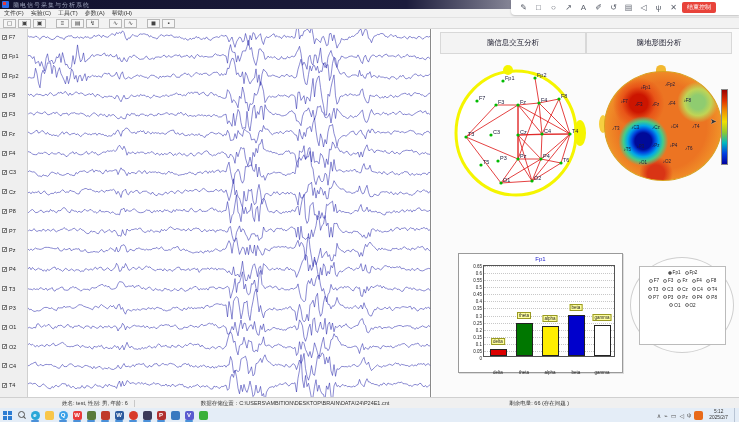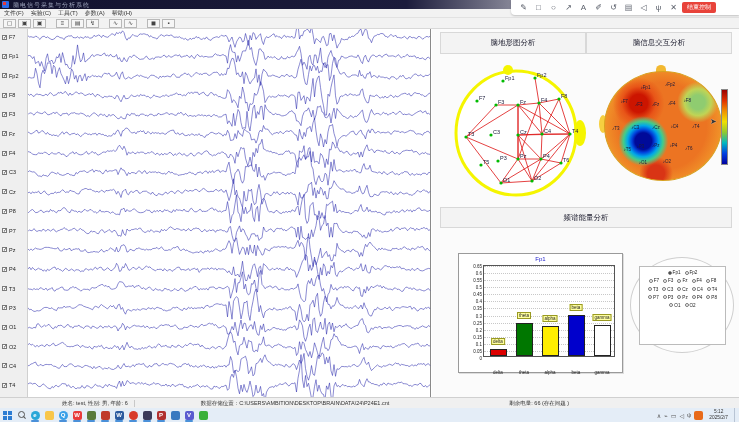--- a/index.html
+++ b/index.html
@@ -250,22 +250,22 @@
         <polyline points="0.0,278.7 1.5,280.8 3.0,280.2 4.5,281.5 6.0,282.4 7.5,282.3 9.0,281.6 10.5,281.9 12.0,281.7 13.5,280.6 15.0,279.3 16.5,278.5 18.0,278.4 19.5,278.5 21.0,279.4 22.5,279.5 24.0,278.7 25.5,280.4 27.0,280.9 28.5,281.6 30.0,278.6 31.5,279.0 33.0,278.8 34.5,279.0 36.0,277.1 37.5,278.4 39.0,277.9 40.5,277.8 42.0,277.5 43.5,278.9 45.0,279.4 46.5,278.9 48.0,278.1 49.5,276.9 51.0,275.7 52.5,275.8 54.0,276.0 55.5,277.2 57.0,277.7 58.5,278.3 60.0,278.6 61.5,279.3 63.0,279.9 64.5,280.8 66.0,278.2 67.5,277.3 69.0,277.8 70.5,278.9 72.0,276.7 73.5,275.5 75.0,276.9 76.5,277.7 78.0,278.9 79.5,279.9 81.0,278.1 82.5,276.5 84.0,278.0 85.5,276.5 87.0,279.2 88.5,279.7 90.0,275.9 91.5,275.3 93.0,280.4 94.5,278.5 96.0,282.6 97.5,285.2 99.0,281.2 100.5,280.6 102.0,281.5 103.5,282.0 105.0,280.6 106.5,280.7 108.0,281.3 109.5,280.0 111.0,280.9 112.5,281.1 114.0,279.9 115.5,279.7 117.0,280.1 118.5,280.6 120.0,278.7 121.5,279.2 123.0,280.0 124.5,278.7 126.0,280.3 127.5,279.4 129.0,278.2 130.5,278.7 132.0,279.4 133.5,279.5 135.0,281.3 136.5,281.1 138.0,282.0 139.5,281.7 141.0,281.0 142.5,281.1 144.0,279.2 145.5,278.4 147.0,279.0 148.5,278.2 150.0,278.6 151.5,280.2 153.0,280.9 154.5,281.5 156.0,279.0 157.5,280.2 159.0,280.3 160.5,278.2 162.0,279.6 163.5,278.3 165.0,280.0 166.5,278.9 168.0,279.5 169.5,278.9 171.0,278.9 172.5,279.0 174.0,278.0 175.5,279.8 177.0,277.5 178.5,276.6 180.0,276.4 181.5,278.3 183.0,277.5 184.5,277.2 186.0,275.8 187.5,275.1 189.0,274.7 190.5,275.0 192.0,275.5 193.5,275.1 195.0,276.2 196.5,276.3 198.0,275.9 199.5,287.9 201.0,272.5 202.5,279.3 204.0,290.2 205.5,272.3 207.0,269.3 208.5,267.6 210.0,269.2 211.5,278.9 213.0,289.9 214.5,283.7 216.0,273.5 217.5,273.6 219.0,271.9 220.5,285.5 222.0,291.4 223.5,279.5 225.0,272.2 226.5,263.7 228.0,260.0 229.5,270.0 231.0,282.9 232.5,276.5 234.0,283.8 235.5,288.8 237.0,283.0 238.5,281.5 240.0,280.7 241.5,279.6 243.0,280.3 244.5,281.0 246.0,278.7 247.5,280.2 249.0,281.2 250.5,280.8 252.0,280.3 253.5,280.9 255.0,279.8 256.5,279.8 258.0,278.5 259.5,279.8 261.0,278.0 262.5,277.7 264.0,280.5 265.5,281.2 267.0,282.2 268.5,291.5 270.0,282.0 271.5,275.4 273.0,280.9 274.5,290.5 276.0,292.8 277.5,291.5 279.0,285.3 280.5,291.9 282.0,275.9 283.5,274.1 285.0,271.2 286.5,278.1 288.0,267.8 289.5,264.3 291.0,280.9 292.5,287.3 294.0,284.5 295.5,273.8 297.0,267.2 298.5,269.1 300.0,275.3 301.5,275.6 303.0,279.9 304.5,276.8 306.0,277.2 307.5,274.2 309.0,268.4 310.5,273.0 312.0,275.6 313.5,276.2 315.0,276.4 316.5,278.5 318.0,279.1 319.5,278.3 321.0,279.5 322.5,278.5 324.0,279.5 325.5,278.2 327.0,276.5 328.5,277.7 330.0,279.6 331.5,278.7 333.0,276.0 334.5,280.0 336.0,273.7 337.5,278.2 339.0,280.1 340.5,284.9 342.0,286.9 343.5,287.0 345.0,283.4 346.5,280.4 348.0,280.8 349.5,278.3 351.0,279.6 352.5,280.4 354.0,280.4 355.5,279.6 357.0,278.2 358.5,279.5 360.0,279.5 361.5,277.7 363.0,280.1 364.5,281.8 366.0,280.3 367.5,278.6 369.0,278.6 370.5,278.7 372.0,279.3 373.5,278.1 375.0,277.6 376.5,277.9 378.0,278.2 379.5,278.5 381.0,277.7 382.5,277.3 384.0,280.3 385.5,278.5 387.0,279.0 388.5,281.3 390.0,282.1 391.5,280.2 393.0,279.4 394.5,280.0 396.0,280.4 397.5,278.5 399.0,279.4 400.5,277.9 402.0,280.0" fill="none" stroke="#2a2aad" stroke-width="0.55"></polyline>
         <polyline points="0.0,299.0 1.5,298.3 3.0,299.1 4.5,299.3 6.0,298.3 7.5,299.0 9.0,295.1 10.5,294.7 12.0,296.9 13.5,298.2 15.0,297.3 16.5,296.1 18.0,297.5 19.5,296.0 21.0,295.3 22.5,297.3 24.0,299.1 25.5,299.9 27.0,297.6 28.5,298.7 30.0,296.5 31.5,296.6 33.0,296.1 34.5,297.3 36.0,298.6 37.5,297.7 39.0,295.7 40.5,295.7 42.0,297.9 43.5,297.8 45.0,299.2 46.5,297.1 48.0,297.3 49.5,297.1 51.0,296.1 52.5,298.0 54.0,298.1 55.5,299.6 57.0,297.6 58.5,297.0 60.0,297.0 61.5,297.8 63.0,299.6 64.5,297.1 66.0,297.6 67.5,298.5 69.0,299.4 70.5,298.7 72.0,296.8 73.5,297.4 75.0,299.2 76.5,297.5 78.0,297.8 79.5,297.9 81.0,296.7 82.5,298.6 84.0,298.8 85.5,297.4 87.0,296.9 88.5,298.0 90.0,302.0 91.5,299.1 93.0,298.5 94.5,294.3 96.0,296.1 97.5,300.9 99.0,297.4 100.5,298.4 102.0,299.3 103.5,297.7 105.0,296.8 106.5,296.2 108.0,297.1 109.5,297.1 111.0,296.9 112.5,297.7 114.0,297.7 115.5,296.6 117.0,298.8 118.5,297.3 120.0,297.6 121.5,299.4 123.0,298.4 124.5,298.7 126.0,297.8 127.5,299.1 129.0,299.6 130.5,297.8 132.0,296.6 133.5,295.9 135.0,296.7 136.5,296.0 138.0,295.6 139.5,296.0 141.0,295.9 142.5,297.7 144.0,297.3 145.5,297.2 147.0,295.7 148.5,297.3 150.0,299.3 151.5,300.1 153.0,300.0 154.5,300.0 156.0,298.0 157.5,298.4 159.0,298.6 160.5,297.9 162.0,296.3 163.5,296.5 165.0,297.4 166.5,298.1 168.0,297.2 169.5,298.3 171.0,298.0 172.5,296.1 174.0,295.2 175.5,296.6 177.0,296.4 178.5,296.0 180.0,294.8 181.5,294.2 183.0,295.2 184.5,294.4 186.0,296.5 187.5,295.5 189.0,297.1 190.5,299.0 192.0,298.7 193.5,298.1 195.0,296.5 196.5,297.6 198.0,298.6 199.5,305.0 201.0,305.2 202.5,301.9 204.0,297.5 205.5,300.9 207.0,293.2 208.5,301.4 210.0,306.8 211.5,297.1 213.0,291.0 214.5,299.7 216.0,294.1 217.5,294.5 219.0,301.9 220.5,298.9 222.0,296.4 223.5,295.8 225.0,300.3 226.5,292.5 228.0,300.9 229.5,305.5 231.0,306.3 232.5,296.6 234.0,300.6 235.5,294.9 237.0,302.9 238.5,302.0 240.0,300.2 241.5,301.2 243.0,300.5 244.5,299.1 246.0,298.3 247.5,299.2 249.0,299.9 250.5,299.6 252.0,300.6 253.5,300.2 255.0,301.3 256.5,300.7 258.0,301.2 259.5,299.2 261.0,298.9 262.5,298.1 264.0,298.8 265.5,297.4 267.0,296.8 268.5,300.8 270.0,299.9 271.5,290.9 273.0,293.2 274.5,296.9 276.0,308.2 277.5,312.3 279.0,307.7 280.5,299.1 282.0,295.2 283.5,306.3 285.0,290.7 286.5,288.8 288.0,301.6 289.5,303.5 291.0,298.4 292.5,293.0 294.0,299.9 295.5,300.1 297.0,289.3 298.5,305.2 300.0,295.6 301.5,293.1 303.0,300.6 304.5,294.0 306.0,302.8 307.5,297.2 309.0,298.7 310.5,297.1 312.0,296.2 313.5,298.6 315.0,296.7 316.5,296.6 318.0,294.7 319.5,297.2 321.0,298.2 322.5,299.3 324.0,299.3 325.5,297.8 327.0,297.3 328.5,296.5 330.0,296.3 331.5,292.6 333.0,290.3 334.5,289.7 336.0,295.1 337.5,296.6 339.0,303.0 340.5,303.8 342.0,301.6 343.5,298.8 345.0,300.5 346.5,298.4 348.0,298.2 349.5,298.9 351.0,297.6 352.5,297.7 354.0,299.9 355.5,298.7 357.0,298.5 358.5,298.7 360.0,298.0 361.5,298.0 363.0,299.1 364.5,299.4 366.0,297.9 367.5,297.6 369.0,297.1 370.5,296.6 372.0,296.5 373.5,296.8 375.0,297.8 376.5,297.1 378.0,296.9 379.5,296.6 381.0,297.1 382.5,296.9 384.0,299.0 385.5,298.8 387.0,300.4 388.5,298.6 390.0,299.7 391.5,298.4 393.0,297.8 394.5,296.8 396.0,297.7 397.5,298.3 399.0,298.4 400.5,296.5 402.0,297.7" fill="none" stroke="#2a2aad" stroke-width="0.55"></polyline>
         <polyline points="0.0,315.7 1.5,314.5 3.0,316.2 4.5,315.2 6.0,316.7 7.5,317.9 9.0,316.2 10.5,317.8 12.0,316.7 13.5,316.1 15.0,316.3 16.5,317.9 18.0,315.8 19.5,315.6 21.0,317.0 22.5,316.5 24.0,315.1 25.5,314.2 27.0,316.7 28.5,316.5 30.0,315.7 31.5,314.9 33.0,314.0 34.5,313.4 36.0,314.4 37.5,316.0 39.0,317.4 40.5,317.5 42.0,317.8 43.5,317.4 45.0,317.7 46.5,316.8 48.0,316.3 49.5,315.9 51.0,316.8 52.5,318.5 54.0,316.5 55.5,317.0 57.0,318.1 58.5,318.2 60.0,318.6 61.5,317.4 63.0,319.1 64.5,320.1 66.0,317.4 67.5,317.8 69.0,318.1 70.5,316.9 72.0,317.6 73.5,316.2 75.0,318.9 76.5,319.7 78.0,318.1 79.5,318.9 81.0,319.7 82.5,318.9 84.0,319.7 85.5,317.6 87.0,316.5 88.5,318.5 90.0,317.4 91.5,320.8 93.0,318.8 94.5,316.3 96.0,320.9 97.5,317.1 99.0,313.3 100.5,317.0 102.0,319.0 103.5,317.0 105.0,318.8 106.5,319.9 108.0,319.9 109.5,320.4 111.0,319.5 112.5,320.4 114.0,318.4 115.5,319.7 117.0,318.7 118.5,319.0 120.0,317.8 121.5,316.8 123.0,318.5 124.5,319.1 126.0,317.5 127.5,318.8 129.0,316.4 130.5,315.0 132.0,315.7 133.5,317.9 135.0,317.0 136.5,317.1 138.0,316.1 139.5,318.1 141.0,317.9 142.5,318.8 144.0,316.1 145.5,317.2 147.0,318.1 148.5,318.2 150.0,316.0 151.5,316.5 153.0,317.9 154.5,318.4 156.0,317.3 157.5,315.6 159.0,316.9 160.5,315.4 162.0,314.2 163.5,314.7 165.0,316.3 166.5,315.4 168.0,315.7 169.5,315.1 171.0,315.4 172.5,318.0 174.0,316.0 175.5,317.9 177.0,319.1 178.5,319.6 180.0,319.2 181.5,320.0 183.0,318.8 184.5,317.7 186.0,318.4 187.5,319.7 189.0,318.7 190.5,317.5 192.0,317.5 193.5,318.9 195.0,320.3 196.5,318.3 198.0,317.2 199.5,311.0 201.0,305.5 202.5,302.8 204.0,305.6 205.5,313.3 207.0,312.1 208.5,321.3 210.0,325.9 211.5,316.8 213.0,315.5 214.5,315.1 216.0,308.2 217.5,314.1 219.0,319.1 220.5,311.3 222.0,312.4 223.5,312.7 225.0,322.0 226.5,322.8 228.0,320.9 229.5,322.6 231.0,314.7 232.5,316.0 234.0,313.8 235.5,307.8 237.0,316.1 238.5,316.9 240.0,316.1 241.5,316.0 243.0,317.8 244.5,318.7 246.0,316.9 247.5,316.4 249.0,316.1 250.5,315.0 252.0,316.0 253.5,316.4 255.0,318.1 256.5,318.0 258.0,319.1 259.5,318.0 261.0,317.8 262.5,317.7 264.0,318.8 265.5,319.5 267.0,318.3 268.5,326.5 270.0,324.0 271.5,312.7 273.0,320.3 274.5,312.8 276.0,314.4 277.5,320.5 279.0,323.7 280.5,327.4 282.0,322.5 283.5,328.8 285.0,323.0 286.5,313.8 288.0,318.4 289.5,323.7 291.0,329.7 292.5,320.9 294.0,313.8 295.5,308.3 297.0,319.3 298.5,319.0 300.0,321.7 301.5,319.3 303.0,310.8 304.5,310.0 306.0,304.7 307.5,307.7 309.0,307.5 310.5,311.6 312.0,313.0 313.5,316.2 315.0,315.7 316.5,316.5 318.0,316.6 319.5,318.4 321.0,318.3 322.5,318.5 324.0,318.1 325.5,317.5 327.0,317.0 328.5,317.4 330.0,319.8 331.5,324.5 333.0,318.7 334.5,314.6 336.0,320.8 337.5,318.3 339.0,319.8 340.5,320.2 342.0,317.4 343.5,318.6 345.0,316.9 346.5,317.5 348.0,317.6 349.5,317.7 351.0,318.3 352.5,320.1 354.0,317.5 355.5,316.6 357.0,317.4 358.5,317.7 360.0,317.3 361.5,317.7 363.0,316.8 364.5,318.8 366.0,318.5 367.5,317.2 369.0,317.1 370.5,315.8 372.0,316.2 373.5,315.2 375.0,314.7 376.5,314.6 378.0,316.0 379.5,317.2 381.0,318.6 382.5,316.5 384.0,315.5 385.5,315.8 387.0,314.9 388.5,314.8 390.0,314.0 391.5,316.0 393.0,317.6 394.5,316.4 396.0,317.1 397.5,316.9 399.0,315.0 400.5,316.8 402.0,316.9" fill="none" stroke="#2a2aad" stroke-width="0.55"></polyline>
         <polyline points="0.0,336.8 1.5,336.3 3.0,335.0 4.5,334.6 6.0,333.7 7.5,333.0 9.0,336.0 10.5,337.0 12.0,335.5 13.5,336.0 15.0,336.9 16.5,335.9 18.0,335.4 19.5,335.5 21.0,335.7 22.5,335.5 24.0,335.8 25.5,337.3 27.0,337.2 28.5,338.1 30.0,339.1 31.5,339.3 33.0,337.2 34.5,335.4 36.0,337.5 37.5,337.6 39.0,337.5 40.5,335.7 42.0,334.8 43.5,335.0 45.0,336.1 46.5,337.6 48.0,337.6 49.5,336.8 51.0,337.0 52.5,337.6 54.0,338.7 55.5,337.7 57.0,336.4 58.5,336.5 60.0,337.0 61.5,337.8 63.0,337.9 64.5,339.8 66.0,337.4 67.5,339.4 69.0,338.5 70.5,337.7 72.0,337.4 73.5,339.2 75.0,340.4 76.5,339.1 78.0,339.4 79.5,339.7 81.0,338.3 82.5,339.9 84.0,340.3 85.5,340.5 87.0,339.5 88.5,338.9 90.0,336.2 91.5,338.9 93.0,339.6 94.5,336.8 96.0,334.5 97.5,337.5 99.0,337.6 100.5,337.2 102.0,338.2 103.5,337.4 105.0,335.7 106.5,337.6 108.0,335.4 109.5,335.3 111.0,334.7 112.5,335.4 114.0,335.3 115.5,334.4 117.0,336.9 118.5,337.8 120.0,338.3 121.5,336.2 123.0,337.9 124.5,337.1 126.0,335.0 127.5,334.8 129.0,334.6 130.5,336.9 132.0,336.7 133.5,335.3 135.0,334.3 136.5,335.6 138.0,335.6 139.5,336.0 141.0,334.7 142.5,334.3 144.0,334.8 145.5,335.2 147.0,336.0 148.5,337.6 150.0,338.4 151.5,337.3 153.0,337.8 154.5,335.5 156.0,334.9 157.5,334.5 159.0,335.8 160.5,334.7 162.0,337.4 163.5,336.5 165.0,337.9 166.5,337.7 168.0,336.6 169.5,338.4 171.0,338.0 172.5,336.7 174.0,337.5 175.5,335.9 177.0,337.0 178.5,338.2 180.0,337.2 181.5,338.4 183.0,339.0 184.5,337.2 186.0,339.2 187.5,338.0 189.0,338.5 190.5,336.7 192.0,337.5 193.5,337.3 195.0,337.5 196.5,336.0 198.0,338.2 199.5,336.2 201.0,335.9 202.5,327.5 204.0,331.7 205.5,343.6 207.0,342.1 208.5,341.0 210.0,342.8 211.5,341.3 213.0,330.1 214.5,329.1 216.0,328.3 217.5,327.2 219.0,332.4 220.5,344.7 222.0,342.0 223.5,337.8 225.0,346.9 226.5,345.1 228.0,334.7 229.5,334.2 231.0,332.1 232.5,329.4 234.0,333.5 235.5,328.6 237.0,325.8 238.5,330.2 240.0,332.4 241.5,333.2 243.0,334.4 244.5,336.1 246.0,336.8 247.5,335.2 249.0,336.3 250.5,335.2 252.0,335.9 253.5,336.1 255.0,336.9 256.5,337.9 258.0,335.2 259.5,336.9 261.0,338.2 262.5,337.8 264.0,335.5 265.5,334.8 267.0,336.1 268.5,340.6 270.0,336.2 271.5,331.0 273.0,334.3 274.5,331.2 276.0,324.4 277.5,339.5 279.0,347.2 280.5,351.2 282.0,346.0 283.5,336.5 285.0,345.2 286.5,346.4 288.0,337.1 289.5,327.4 291.0,325.9 292.5,327.6 294.0,323.8 295.5,325.1 297.0,335.1 298.5,328.3 300.0,333.9 301.5,327.7 303.0,341.8 304.5,346.5 306.0,335.6 307.5,347.3 309.0,339.8 310.5,340.3 312.0,339.4 313.5,337.4 315.0,337.5 316.5,337.7 318.0,337.6 319.5,337.9 321.0,336.8 322.5,337.9 324.0,336.4 325.5,335.6 327.0,335.8 328.5,337.4 330.0,337.4 331.5,336.3 333.0,334.2 334.5,330.7 336.0,328.4 337.5,334.2 339.0,335.5 340.5,333.1 342.0,338.4 343.5,341.6 345.0,340.0 346.5,338.6 348.0,337.1 349.5,335.9 351.0,337.3 352.5,337.7 354.0,338.3 355.5,336.6 357.0,337.3 358.5,336.7 360.0,336.0 361.5,335.2 363.0,335.8 364.5,336.4 366.0,335.2 367.5,333.9 369.0,334.8 370.5,334.4 372.0,336.6 373.5,335.3 375.0,335.7 376.5,336.0 378.0,336.6 379.5,336.5 381.0,337.5 382.5,337.0 384.0,335.5 385.5,337.1 387.0,335.9 388.5,336.8 390.0,334.8 391.5,335.1 393.0,334.7 394.5,335.3 396.0,334.4 397.5,336.6 399.0,335.2 400.5,334.7 402.0,336.7" fill="none" stroke="#2a2aad" stroke-width="0.55"></polyline>
         <polyline points="0.0,354.9 1.5,354.1 3.0,354.0 4.5,355.1 6.0,354.4 7.5,354.5 9.0,356.1 10.5,357.4 12.0,357.7 13.5,356.6 15.0,354.8 16.5,355.9 18.0,357.3 19.5,358.7 21.0,359.5 22.5,359.8 24.0,357.5 25.5,358.7 27.0,356.8 28.5,356.4 30.0,357.9 31.5,357.2 33.0,355.4 34.5,354.5 36.0,354.8 37.5,354.8 39.0,357.4 40.5,355.7 42.0,357.9 43.5,358.6 45.0,357.1 46.5,358.7 48.0,359.9 49.5,358.8 51.0,359.0 52.5,359.0 54.0,356.5 55.5,358.6 57.0,359.1 58.5,356.7 60.0,356.9 61.5,357.8 63.0,359.2 64.5,358.6 66.0,356.6 67.5,355.2 69.0,356.9 70.5,357.1 72.0,356.9 73.5,358.0 75.0,359.0 76.5,356.6 78.0,355.6 79.5,357.6 81.0,355.2 82.5,356.4 84.0,356.8 85.5,357.4 87.0,357.4 88.5,359.4 90.0,355.0 91.5,352.0 93.0,357.5 94.5,352.3 96.0,357.0 97.5,355.5 99.0,351.6 100.5,352.4 102.0,354.5 103.5,354.1 105.0,353.6 106.5,354.4 108.0,355.4 109.5,354.1 111.0,353.5 112.5,354.9 114.0,353.5 115.5,355.4 117.0,353.9 118.5,355.1 120.0,355.6 121.5,356.2 123.0,355.3 124.5,354.8 126.0,353.5 127.5,355.3 129.0,354.6 130.5,354.6 132.0,355.7 133.5,356.8 135.0,356.3 136.5,356.6 138.0,355.0 139.5,357.2 141.0,356.1 142.5,357.7 144.0,355.5 145.5,355.7 147.0,357.6 148.5,356.7 150.0,356.0 151.5,355.2 153.0,355.8 154.5,355.3 156.0,357.8 157.5,357.6 159.0,358.5 160.5,359.1 162.0,357.1 163.5,358.6 165.0,357.1 166.5,357.1 168.0,356.4 169.5,355.5 171.0,357.1 172.5,358.3 174.0,357.1 175.5,356.9 177.0,358.0 178.5,356.8 180.0,357.4 181.5,359.1 183.0,360.1 184.5,360.0 186.0,357.1 187.5,357.9 189.0,357.4 190.5,359.1 192.0,359.2 193.5,357.4 195.0,357.7 196.5,356.8 198.0,356.1 199.5,361.3 201.0,359.6 202.5,348.2 204.0,345.1 205.5,348.4 207.0,341.1 208.5,347.8 210.0,359.2 211.5,364.8 213.0,356.0 214.5,362.6 216.0,355.4 217.5,360.8 219.0,363.4 220.5,358.9 222.0,352.1 223.5,358.7 225.0,367.6 226.5,365.5 228.0,356.1 229.5,363.6 231.0,363.1 232.5,357.4 234.0,366.9 235.5,364.5 237.0,371.9 238.5,363.1 240.0,360.3 241.5,358.4 243.0,358.1 244.5,357.6 246.0,358.4 247.5,356.3 249.0,357.4 250.5,355.7 252.0,354.7 253.5,355.5 255.0,355.3 256.5,354.2 258.0,353.7 259.5,355.9 261.0,357.1 262.5,355.3 264.0,354.3 265.5,354.6 267.0,353.7 268.5,363.0 270.0,349.2 271.5,341.2 273.0,325.6 274.5,350.8 276.0,358.7 277.5,346.5 279.0,357.6 280.5,354.2 282.0,361.6 283.5,369.2 285.0,368.0 286.5,357.6 288.0,350.7 289.5,362.3 291.0,356.1 292.5,361.7 294.0,364.8 295.5,365.4 297.0,371.2 298.5,356.9 300.0,360.4 301.5,353.9 303.0,367.2 304.5,372.3 306.0,357.0 307.5,353.4 309.0,357.5 310.5,356.5 312.0,358.2 313.5,356.4 315.0,355.4 316.5,357.0 318.0,356.3 319.5,357.8 321.0,357.3 322.5,357.8 324.0,358.0 325.5,357.1 327.0,357.8 328.5,356.1 330.0,355.5 331.5,350.4 333.0,354.7 334.5,356.2 336.0,357.8 337.5,352.9 339.0,349.7 340.5,353.0 342.0,353.0 343.5,354.7 345.0,354.5 346.5,355.4 348.0,355.6 349.5,355.8 351.0,357.3 352.5,355.4 354.0,356.1 355.5,353.9 357.0,354.8 358.5,356.4 360.0,354.0 361.5,354.9 363.0,355.1 364.5,355.8 366.0,354.4 367.5,354.8 369.0,354.1 370.5,353.3 372.0,353.8 373.5,352.9 375.0,354.7 376.5,354.7 378.0,354.9 379.5,355.2 381.0,356.9 382.5,356.4 384.0,357.5 385.5,356.1 387.0,355.4 388.5,355.8 390.0,356.1 391.5,354.4 393.0,354.5 394.5,356.9 396.0,357.8 397.5,356.5 399.0,358.3 400.5,356.8 402.0,355.8" fill="none" stroke="#2a2aad" stroke-width="0.55"></polyline>
       </svg>
   </div>
 
   <div id="right-panel">
     <div class="tab-row">
+      <div class="tab-button">脑信息交互分析</div>
       <div class="tab-button">脑地形图分析</div>
-      <div class="tab-button">脑信息交互分析</div>
     </div>
 
     <svg id="conn-map" viewBox="0 0 142 142">
         <ellipse cx="64" cy="72" rx="60" ry="62" fill="#ffffff" stroke="#f5f500" stroke-width="3"></ellipse>
         <circle cx="56" cy="9" r="5" fill="#f5f500"></circle>
         <ellipse cx="128" cy="72" rx="6" ry="13" fill="#f5f500"></ellipse>
         <line x1="66" y1="44" x2="87" y2="42" stroke="#dd1111" stroke-width="0.8"></line>
         <line x1="87" y1="42" x2="107" y2="38" stroke="#dd1111" stroke-width="0.8"></line>
         <line x1="107" y1="38" x2="118" y2="73" stroke="#dd1111" stroke-width="0.8"></line>
         <line x1="87" y1="42" x2="118" y2="73" stroke="#dd1111" stroke-width="0.8"></line>
@@ -362,21 +362,20 @@
           <span class="topo-node" style="left: 46.9231px; top: 70.5714px;"><b>♪</b>Pz</span>
           <span class="topo-node" style="left: 64.6154px; top: 70.5714px;"><b>♪</b>P4</span>
           <span class="topo-node" style="left: 80px; top: 73.5429px;"><b>♪</b>T6</span>
           <span class="topo-node" style="left: 33.8462px; top: 88.4px;"><b>♪</b>O1</span>
           <span class="topo-node" style="left: 57.6923px; top: 86.9143px;"><b>♪</b>O2</span>
         </div>
     </div>
     <div id="colorbar" style="background: linear-gradient(rgb(153, 0, 0), rgb(224, 48, 0), rgb(240, 144, 0), rgb(240, 224, 0), rgb(144, 200, 48), rgb(0, 184, 192), rgb(0, 64, 224), rgb(0, 0, 160));"></div>
     <div id="colorbar-cursor">➤</div>
 
-    <div id="spectrum-header">频谱能量分析</div>
 
     <div id="chart-box">
       <div id="chart-title">Fp1</div>
       <div id="plot-area">
           <span class="ytick-label" style="top: 92px;">0</span>
           <div class="gridline" style="top: 84.9231px;"></div>
           <span class="ytick-label" style="top: 84.9231px;">0.05</span>
           <div class="gridline" style="top: 77.8462px;"></div>
           <span class="ytick-label" style="top: 77.8462px;">0.1</span>
           <div class="gridline" style="top: 70.7692px;"></div>

